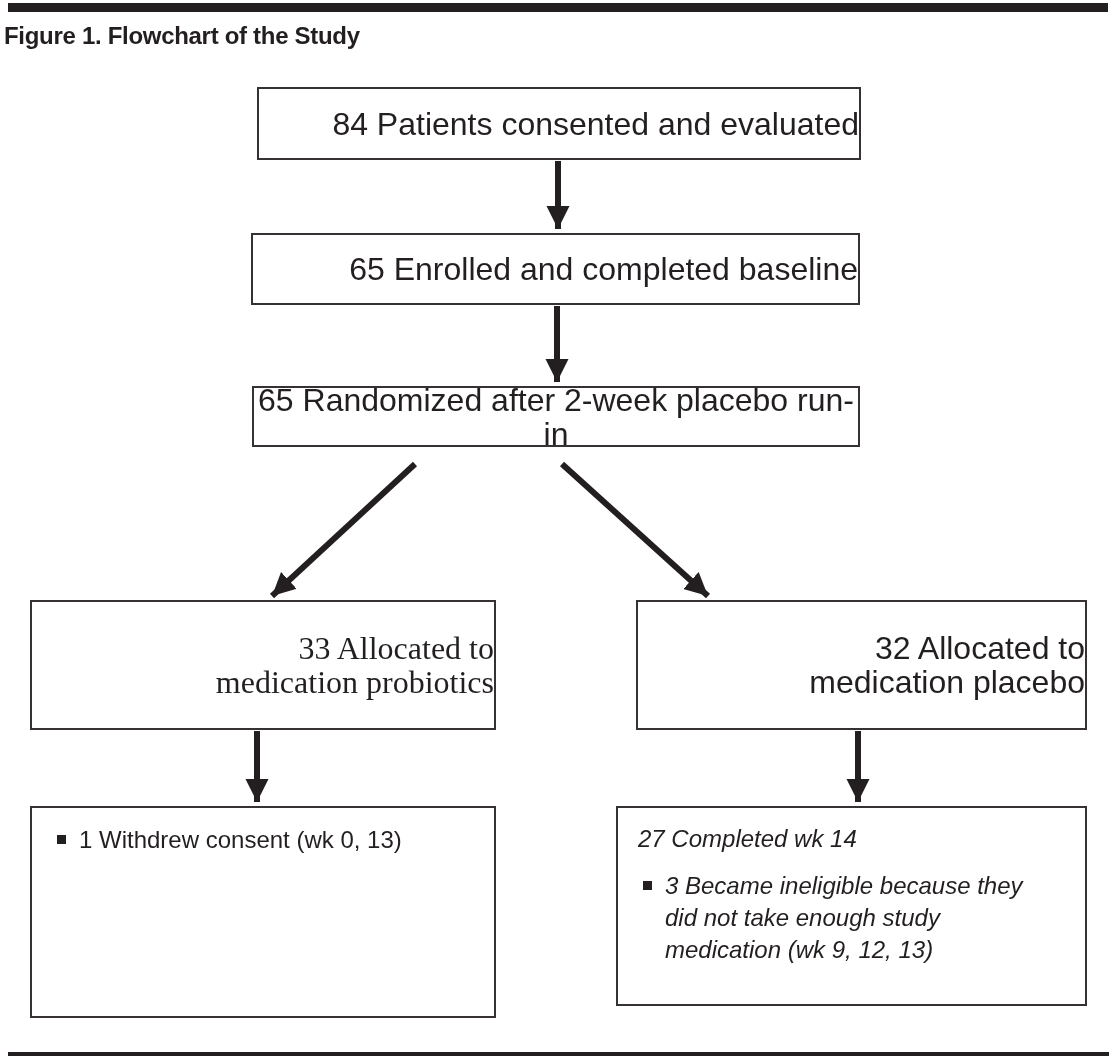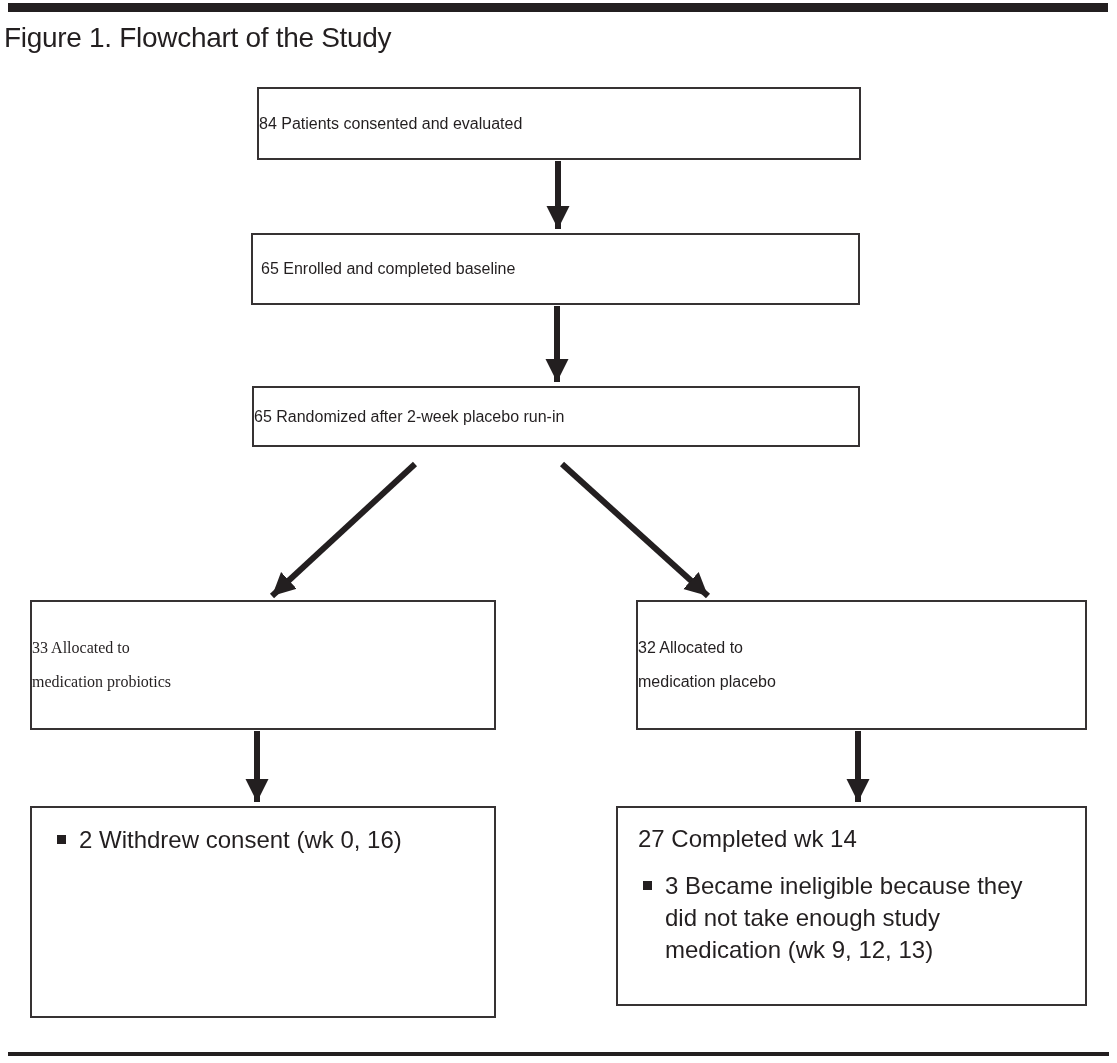--- a/index.html
+++ b/index.html
@@ -24,53 +24,53 @@
   }
   .bottom-rule {
     position: absolute;
     left: 8px; top: 1052px;
     width: 1101px; height: 4px;
     background: #231f20;
   }
   .fig-title {
     position: absolute;
     left: 4px; top: 22px;
-    font-size: 28px;
-    font-weight: 400;
+    font-size: 24px;
+    font-weight: 700;
     letter-spacing: -0.3px;
     white-space: nowrap;
   }
   .arrows {
     position: absolute;
     left: 0; top: 0;
     width: 1117px; height: 1063px;
     pointer-events: none;
   }
   .fc-box {
     position: absolute;
     box-sizing: border-box;
     border: 2px solid #363233;
     background: #ffffff;
   }
   .fc-box.center {
     display: flex;
     flex-direction: column;
-    align-items: flex-start;
+    align-items: flex-end;
     justify-content: center;
     text-align: center;
-    font-size: 16px;
+    font-size: 32px;
     line-height: 34px;
   }
   .box-consented   { left: 257px; top: 87px;  width: 604px; height: 73px; }
   .box-enrolled    { left: 251px; top: 233px; width: 609px; height: 72px; padding-left: 8px; }
   .box-randomized  { left: 252px; top: 386px; width: 608px; height: 61px; }
   .box-alloc-l     { left: 30px;  top: 600px; width: 466px; height: 130px; font-family: Liberation Serif, serif; }
   .box-alloc-r     { left: 636px; top: 600px; width: 451px; height: 130px; }
   .box-comp-l      { left: 30px;  top: 806px; width: 466px; height: 212px; }
-  .box-comp-r      { left: 616px; top: 806px; width: 471px; height: 200px; }
+  .box-comp-r      { left: 616px; top: 806px; width: 471px; height: 200px; font-style: italic; }
   .comp-heading {
     margin: 16px 0 0 20px;
     font-size: 24px;
     line-height: 30px;
   }
   .bullet-list {
     display: flex;
     flex-direction: column;
     gap: 5px;
     margin: 16px 0 0 25px;
@@ -130,21 +130,21 @@
 
   <div class="fc-box center box-alloc-r">
     <span>32 Allocated to</span>
     <span>medication placebo</span>
   </div>
 
   <div class="fc-box box-comp-l">
     <div class="bullet-list">
       <div class="bullet-item">
         <span class="bullet-sq"></span>
-        <span class="bullet-text">2 Withdrew consent (wk 0, 16)</span>
+        <span class="bullet-text">1 Withdrew consent (wk 0, 13)</span>
       </div>
     </div>
   </div>
 
   <div class="fc-box box-comp-r">
     <div class="comp-heading">27 Completed wk 14</div>
     <div class="bullet-list">
       <div class="bullet-item">
         <span class="bullet-sq"></span>
         <span class="bullet-text">3 Became ineligible because they did not take enough study medication (wk 9, 12, 13)</span>

